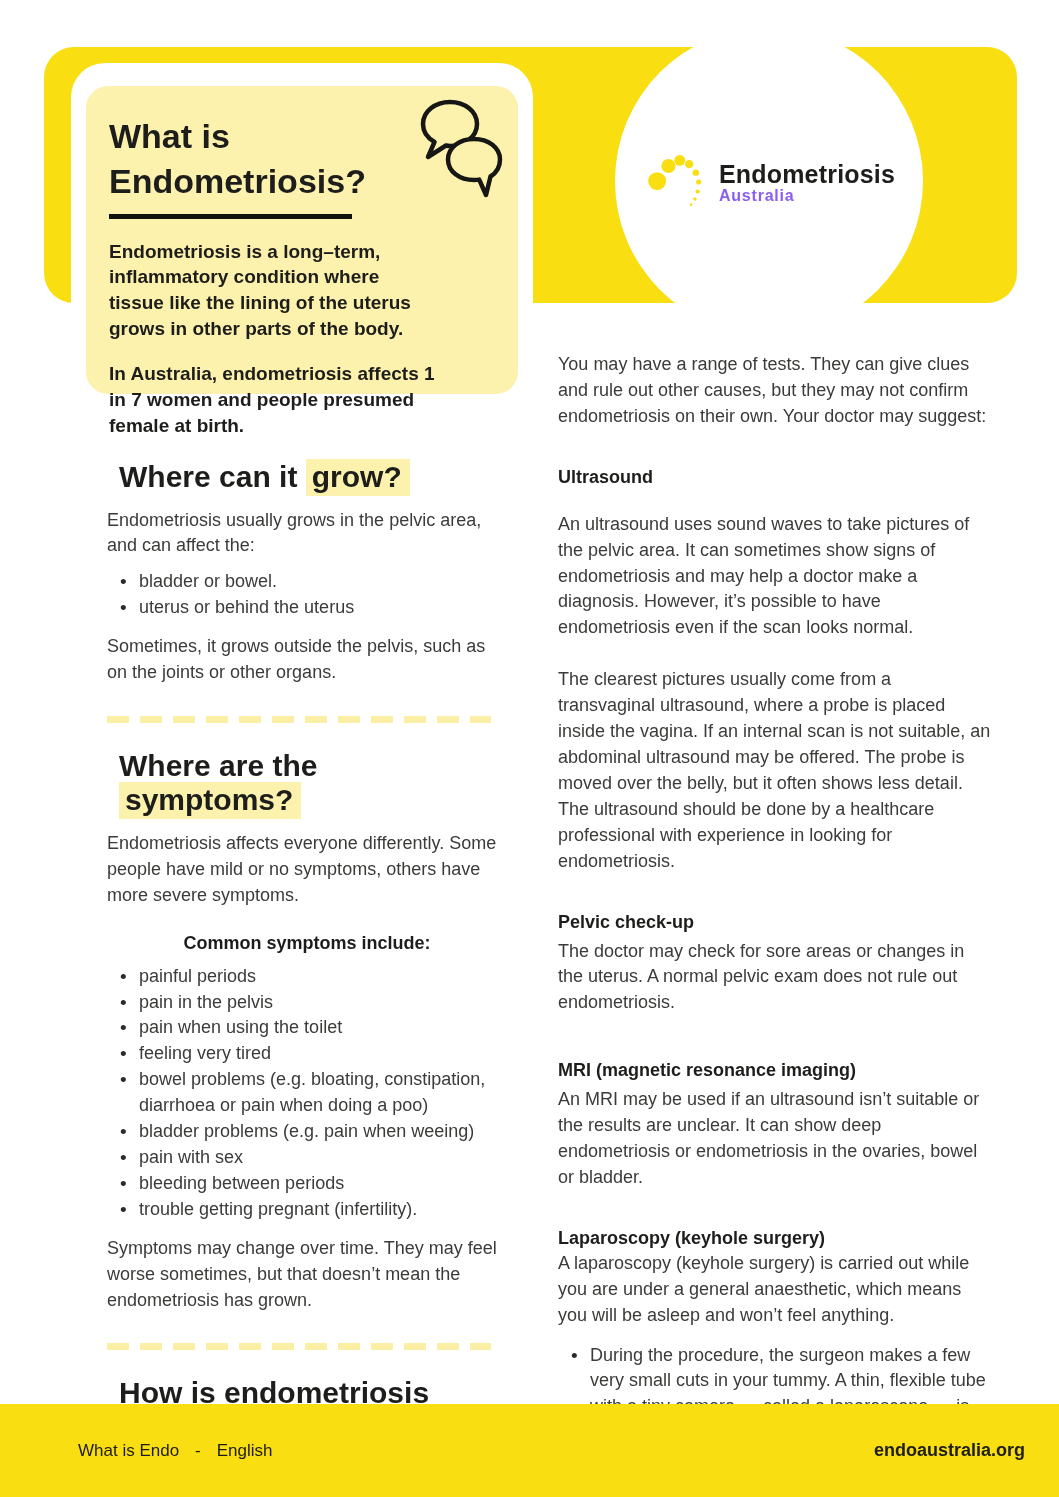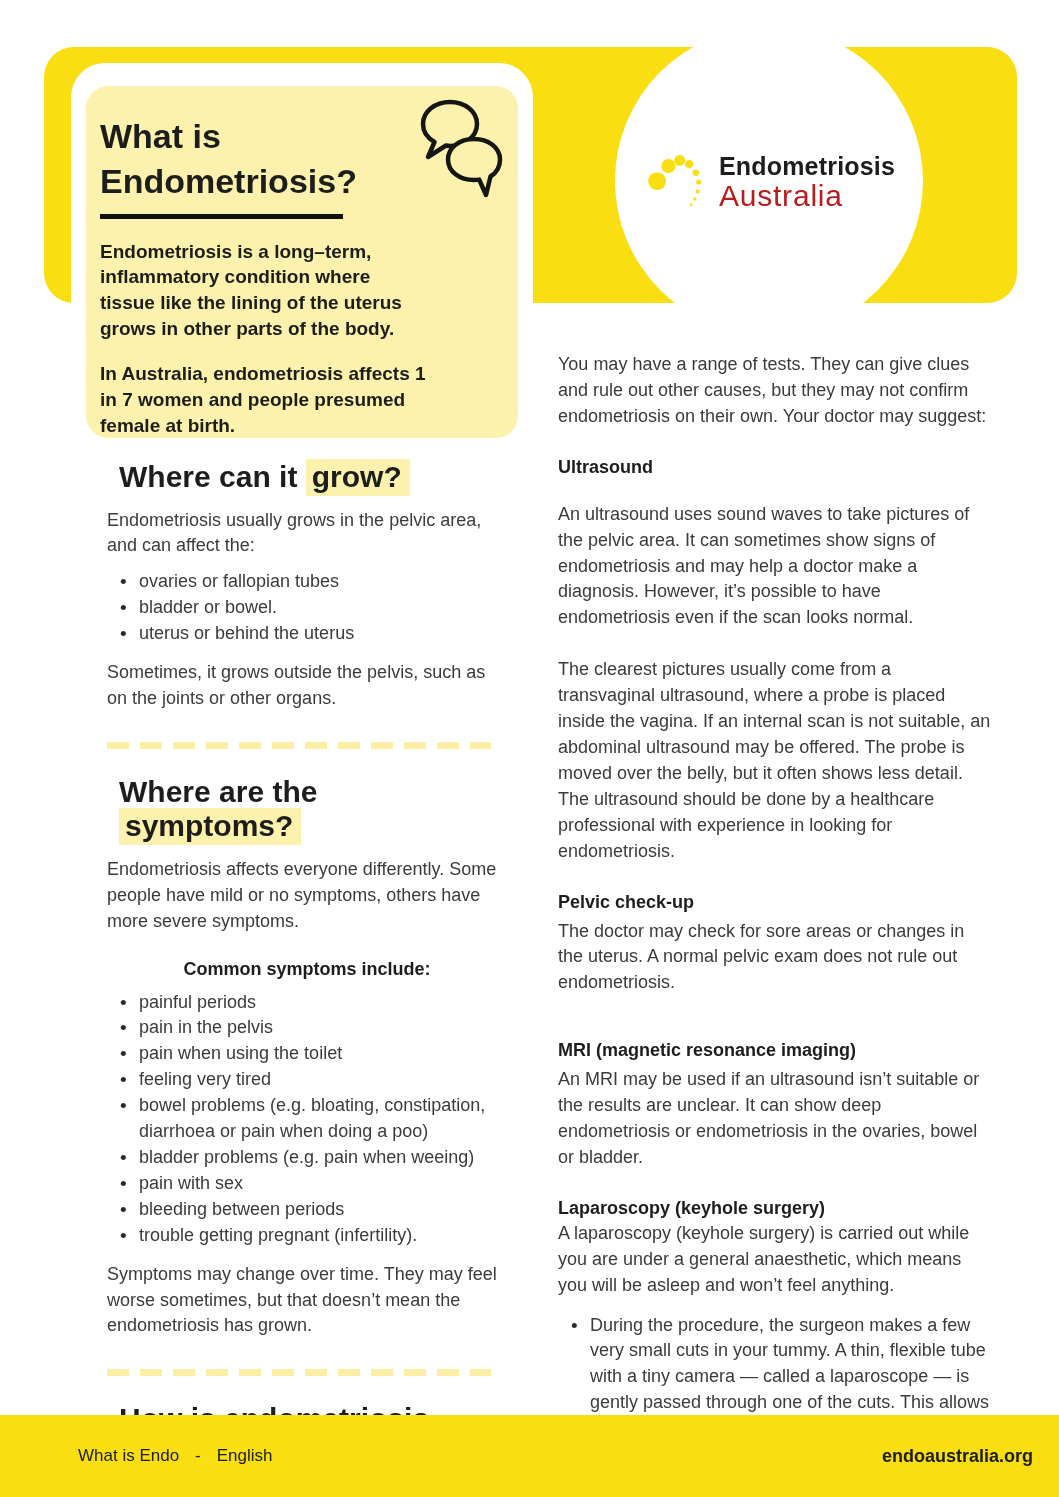--- a/index.html
+++ b/index.html
@@ -8,27 +8,27 @@
   .page { position:relative; width:1059px; height:1497px; background:#ffffff; overflow:hidden; margin:0 auto; }
 
   
   .hero-banner { position:absolute; left:44px; top:47px; width:973px; height:256px;
     background:#F9DE11; border-radius:30px; z-index:1; }
   .logo-circle { position:absolute; left:615px; top:27px; width:308px; height:308px;
     background:#ffffff; border-radius:50%; z-index:2;
     display:flex; align-items:center; justify-content:center; }
   .logo-row { display:flex; align-items:center; gap:10px; margin-top:4px; }
   .logo-text-bold { font-size:25px; font-weight:700; color:#1d1d1b; letter-spacing:0.2px; line-height:1.0; }
-  .logo-text-reg { font-size:30px; font-weight:400; color:#b91c1c; letter-spacing:0.8px; line-height:1.1; }
+  .logo-text-reg { font-size:16px; font-weight:700; color:#8b5cf6; letter-spacing:0.8px; line-height:1.1; }
 
   
   .card-outline { position:absolute; left:71px; top:63px; width:462px; height:396px;
     background:#ffffff; border-radius:34px; z-index:2; }
-  .hero-card { position:absolute; left:86px; top:86px; width:432px; height:352px;
-    background:#FCF2AD; border-radius:22px; z-index:3; padding:28px 14px; }
+  .hero-card { position:absolute; left:86px; top:86px; width:432px; height:308px;
+    background:#FCF2AD; border-radius:22px; z-index:3; padding:28px 23px; }
   .hero-title { font-size:34px; line-height:1.32; font-weight:700; color:#1d1d1b; }
   .hero-underline { width:243px; height:5px; background:#111110; margin-top:10px; }
   .hero-card p { font-size:19px; line-height:1.35; font-weight:600; color:#1d1d1b; margin-top:20px; width:330px; }
   .bubbles { position:absolute; top:8px; right:10px; }
 
   
   .col-left  { position:absolute; left:107px; top:460px; width:400px; z-index:4; }
   .col-right { position:absolute; left:558px; top:352px; width:434px; z-index:4; }
 
   h2.sec { font-size:30px; font-weight:700; color:#1d1d1b; line-height:1.15;margin-left:12px; }
@@ -37,29 +37,29 @@
   .body-text { margin-top:13px; }
   .bold-sub { font-size:18px; font-weight:700; color:#1d1d1b; margin-top:24px;text-align:center; }
   ul.dots { list-style:none; margin-top:10px; }
   ul.dots li { position:relative; padding-left:32px; }
   ul.dots li::before { content:"•"; position:absolute; left:13px; top:-1px; color:#2a2a28; font-size:19px; }
 
   .divider { height:7px; margin:30px 0 26px 0; width:384px;
     background:repeating-linear-gradient(90deg,#FAEFA4 0 22px,transparent 22px 33px); }
 
   h3.rsub { font-size:18px; font-weight:700; color:#1d1d1b; }
-  .mt-std { margin-top:27px; }
+  .mt-std { margin-top:37px; }
   .mt-big { margin-top:44px; }
   .gap-after { margin-bottom:24px; }
   .tight + .body-text { margin-top:2px; }
   .col-right ul.dots { margin-top:14px; }
 
   
-  .footer { position:absolute; left:0; bottom:0; width:1059px; height:82px; background:#F9DE11; z-index:5;
-    display:flex; align-items:center; justify-content:space-between; padding:0 26px 0 78px; }
+  .footer { position:absolute; left:0; bottom:0; width:1059px; height:93px; background:#F9DE11; z-index:5;
+    display:flex; align-items:center; justify-content:space-between; padding:0 34px 0 78px; }
   .footer-left { display:flex; align-items:center; gap:16px; font-size:17px; color:#1d1d1b; }
   .footer-site { font-size:18px; font-weight:700; color:#1d1d1b; text-decoration:none; }
 </style>
 </head>
 <body>
 
 <div class="page">
 
   <div class="hero-banner"></div>
 
@@ -99,21 +99,20 @@
       <path d="M58 45 C43.5 45 32 53.5 32 65.5 C32 77.5 43.5 86 58 86 C59.8 86 61.5 85.9 63.2 85.6 L70 101 L74.5 82.5 C80.5 78.7 84 72.5 84 65.5 C84 53.5 72.5 45 58 45 Z" fill="#FCF2AD" stroke="#161614" stroke-width="4.5" stroke-linejoin="round"></path>
     </svg>
   </div>
 
   <div class="col-left">
 
     <section>
       <h2 class="sec"><span>Where can it </span><span class="hl">grow?</span></h2>
       <p class="body-text">Endometriosis usually grows in the pelvic area, and can affect the:</p>
       <ul class="dots">
-          <li>ovaries or fallopian tubes</li>
           <li>bladder or bowel.</li>
           <li>uterus or behind the uterus</li>
         </ul>
       <p class="body-text">Sometimes, it grows outside the pelvis, such as on the joints or other organs.</p>
     </section>
 
     <div class="divider"></div>
 
     <section>
       <h2 class="sec"><span>Where are the </span><span class="hl">symptoms?</span></h2>

